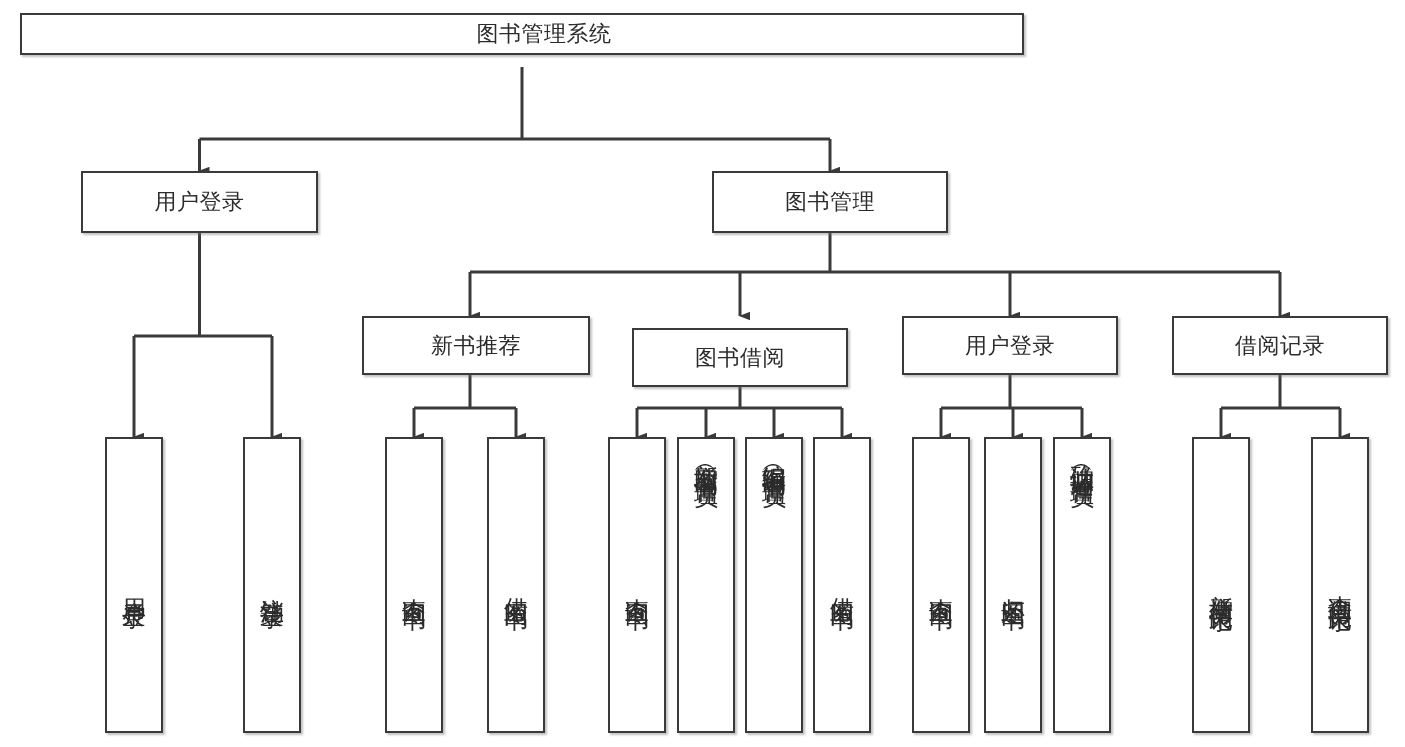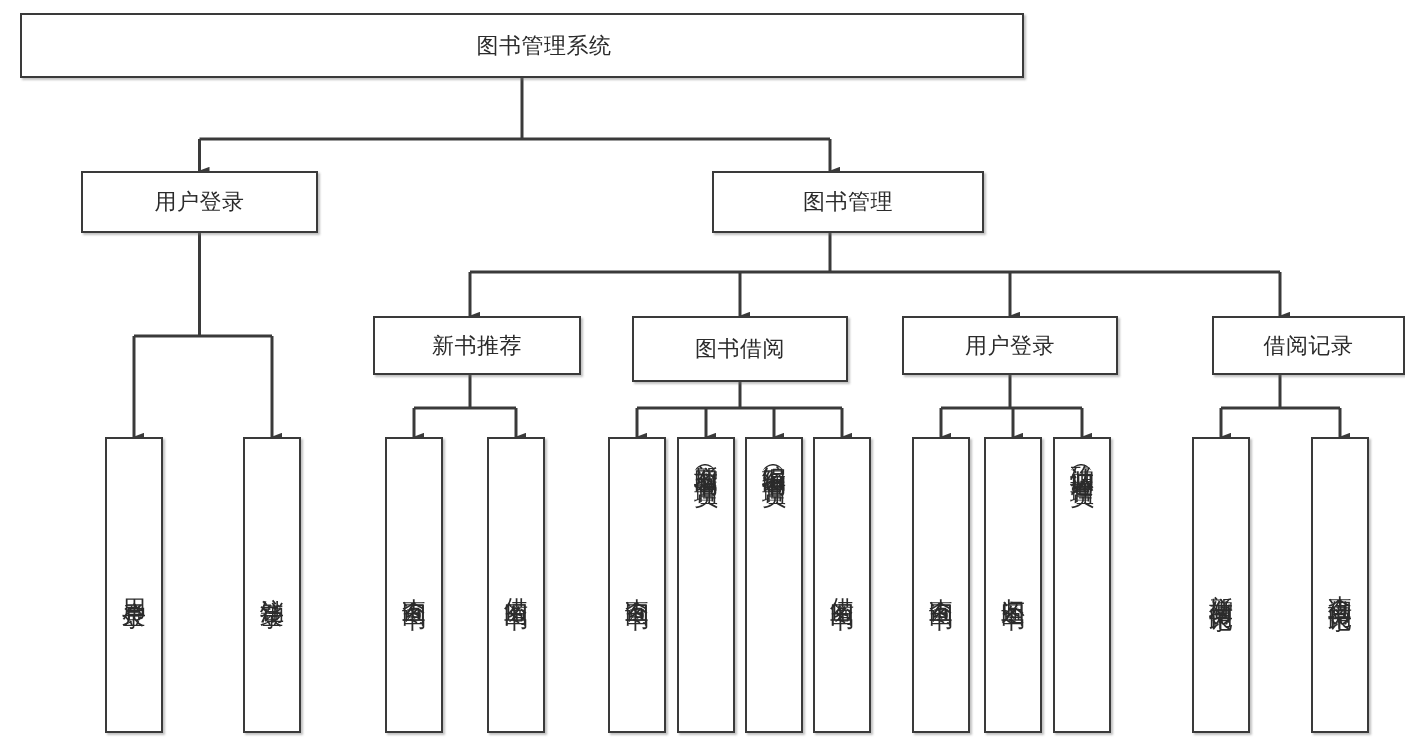--- a/index.html
+++ b/index.html
@@ -114,39 +114,39 @@
         <line x1="1013" y1="408" x2="1013" y2="437" stroke="#3a3a3a" stroke-width="3" marker-end="url(#arrowhead)"></line>
         <line x1="1082" y1="408" x2="1082" y2="437" stroke="#3a3a3a" stroke-width="3" marker-end="url(#arrowhead)"></line>
         <line x1="1280" y1="375" x2="1280" y2="408" stroke="#3a3a3a" stroke-width="3"></line>
         <line x1="1221" y1="408" x2="1340" y2="408" stroke="#3a3a3a" stroke-width="3"></line>
         <line x1="1221" y1="408" x2="1221" y2="437" stroke="#3a3a3a" stroke-width="3" marker-end="url(#arrowhead)"></line>
         <line x1="1340" y1="408" x2="1340" y2="437" stroke="#3a3a3a" stroke-width="3" marker-end="url(#arrowhead)"></line>
       </g>
   </svg>
 
   <div id="nodes-layer">
-      <div class="node-box horizontal" style="left: 20px; top: 13px; width: 1004px; height: 65px; padding-left: 44px;">
+      <div class="node-box horizontal" style="left: 20px; top: 13px; width: 1004px; height: 42px; padding-left: 44px;">
         <div class="node-label">图书管理系统</div>
       </div>
       <div class="node-box horizontal" style="left: 81px; top: 171px; width: 237px; height: 62px;">
         <div class="node-label">用户登录</div>
       </div>
-      <div class="node-box horizontal" style="left: 712px; top: 171px; width: 272px; height: 62px;">
+      <div class="node-box horizontal" style="left: 712px; top: 171px; width: 236px; height: 62px;">
         <div class="node-label">图书管理</div>
       </div>
-      <div class="node-box horizontal" style="left: 362px; top: 316px; width: 208px; height: 59px; margin-left: 11px;">
+      <div class="node-box horizontal" style="left: 362px; top: 316px; width: 228px; height: 59px;">
         <div class="node-label">新书推荐</div>
       </div>
-      <div class="node-box horizontal" style="left: 632px; top: 316px; width: 216px; height: 66px;">
+      <div class="node-box horizontal" style="left: 632px; top: 328px; width: 216px; height: 59px;">
         <div class="node-label">图书借阅</div>
       </div>
       <div class="node-box horizontal" style="left: 902px; top: 316px; width: 216px; height: 59px;">
         <div class="node-label">用户登录</div>
       </div>
-      <div class="node-box horizontal" style="left: 1172px; top: 316px; width: 193px; height: 59px; margin-left: 40px;">
+      <div class="node-box horizontal" style="left: 1172px; top: 316px; width: 216px; height: 59px;">
         <div class="node-label">借阅记录</div>
       </div>
       <div class="node-box vertical centered" style="left: 105px; top: 437px; width: 58px; height: 296px;">
         <div class="node-label">用户登录</div>
       </div>
       <div class="node-box vertical centered" style="left: 243px; top: 437px; width: 58px; height: 296px;">
         <div class="node-label">注销登录</div>
       </div>
       <div class="node-box vertical centered" style="left: 385px; top: 437px; width: 58px; height: 296px;">
         <div class="node-label">查询图书</div>

